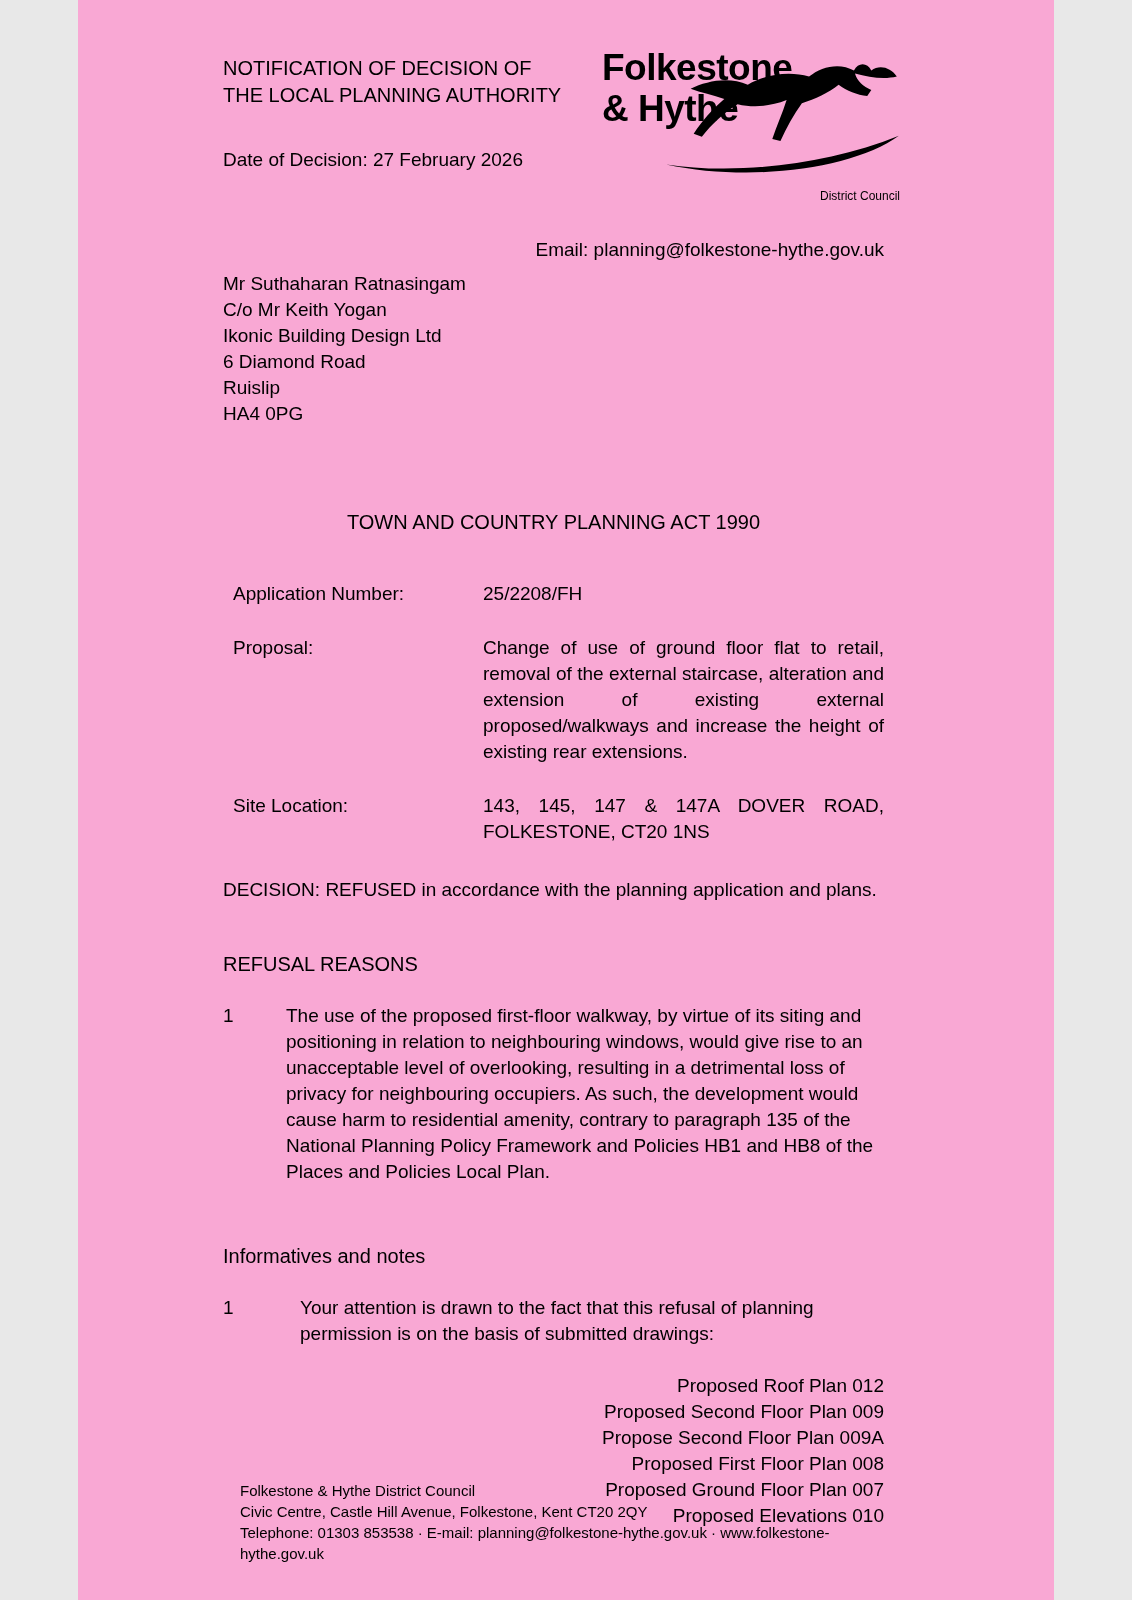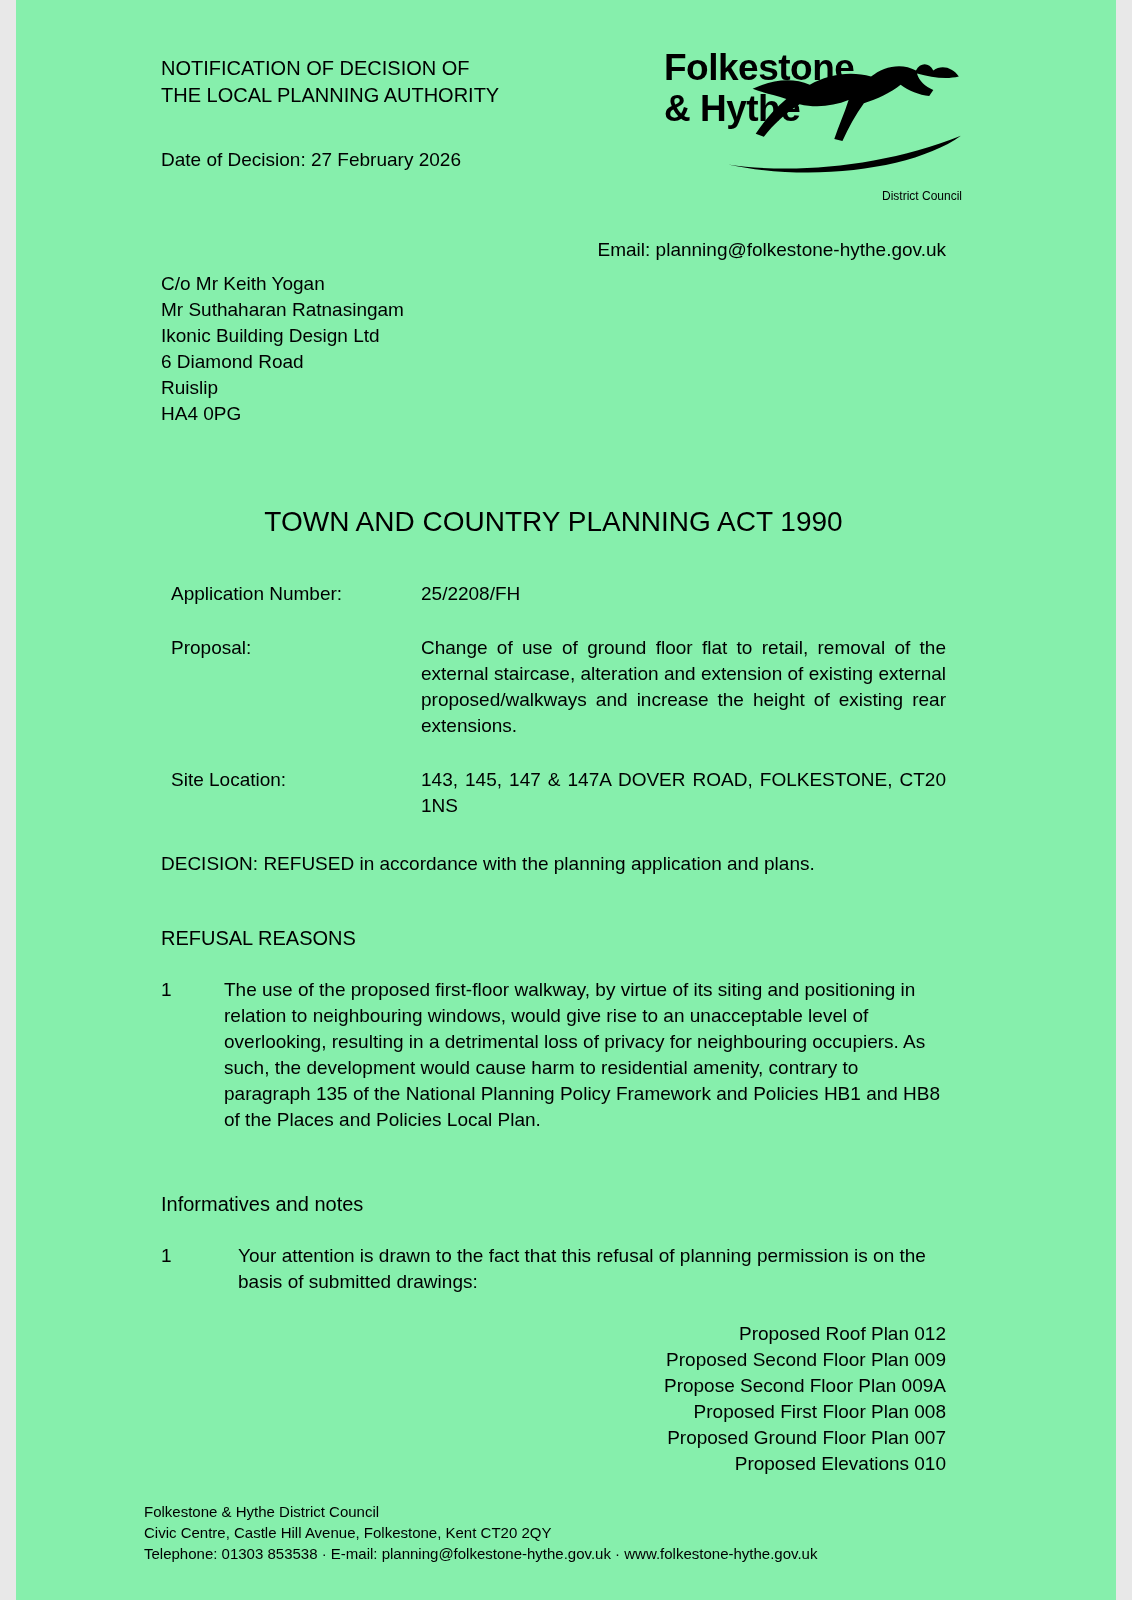--- a/index.html
+++ b/index.html
@@ -1,21 +1,21 @@
 <!DOCTYPE html>
 <html><head>
 <meta charset="utf-8">
 <style>
   html, body { margin: 0; padding: 0; background: #e8e8e8; }
   .page {
     position: relative;
-    width: 1100px;
+    width: 976px;
     height: 1600px;
     margin: 0 auto;
-    background: #86efac;
+    background: #f9a8d4;
     color: #000000;
     font-family: "Liberation Sans", sans-serif;
     font-size: 19px;
     line-height: 26px;
     box-sizing: border-box;
     padding: 55px 170px 0 145px;
     overflow: hidden;
   }
   .header { position: relative; }
   .doc-title { font-size: 20px; line-height: 27px; }
@@ -43,38 +43,38 @@
   }
   .logo-sub {
     position: absolute;
     bottom: 0;
     right: 2px;
     font-size: 12px;
     line-height: 22px;
   }
   .email-line { margin-top: 64px; text-align: right; }
   .recipient { margin-top: 8px; }
-  .act-title { margin-top: 82px; text-align: center; font-size: 28px; }
+  .act-title { margin-top: 82px; text-align: center; font-size: 20px; }
   .details { margin-top: 46px; padding-left: 10px; }
   .detail-row { display: flex; margin-bottom: 28px; }
   .detail-label { width: 250px; flex: 0 0 250px; }
   .detail-value { flex: 1; }
   .justified { text-align: justify; }
   .decision-line { margin-top: 32px; }
   .section-heading { font-size: 20px; }
   .refusal-heading { margin-top: 48px; }
   .numbered-item { display: flex; margin-top: 26px; }
   .item-number { width: 63px; flex: 0 0 63px; }
   .item-number.wide { width: 77px; flex: 0 0 77px; }
   .item-text { flex: 1; }
   .informatives-heading { margin-top: 58px; }
   .drawings { margin-top: 26px; text-align: right; }
   .footer {
     position: absolute;
-    left: 128px;
+    left: 162px;
     right: 145px;
     bottom: 36px;
     font-size: 15px;
     line-height: 21px;
     margin-top: 25px;
   }
 </style>
 </head>
 <body>
 
@@ -98,22 +98,22 @@
         <path fill="#000000" d="M232,22 c-6,-9 -17,-12 -25,-6 c-4,-8 -13,-8 -17,0 c-14,-8 -32,-4 -44,6 c-20,-6 -43,-2 -60,8 c-18,-8 -40,-4 -56,4 c10,4 22,6 33,10 c-12,10 -22,22 -30,34 l8,3 c10,-13 22,-24 35,-32 c16,4 33,2 48,-4 c-4,13 -10,26 -14,38 l8,2 c6,-13 13,-26 21,-37 c13,-4 26,-10 36,-18 c8,6 18,10 28,11 l4,-6 c-8,-3 -14,-9 -16,-16 c14,4 29,6 41,3 z"></path>
         <path fill="#000000" d="M6,108 C70,118 160,110 234,80 C190,112 90,126 6,108 Z"></path>
       </svg>
       <div class="logo-sub">District Council</div>
     </div>
   </div>
 
   <div class="email-line">Email: planning@folkestone-hythe.gov.uk</div>
 
   <div class="recipient">
+    <div>Mr Suthaharan Ratnasingam</div>
     <div>C/o Mr Keith Yogan</div>
-    <div>Mr Suthaharan Ratnasingam</div>
     <div>Ikonic Building Design Ltd</div>
     <div>6 Diamond Road</div>
     <div>Ruislip</div>
     <div>HA4 0PG</div>
   </div>
 
   <div class="act-title">TOWN AND COUNTRY PLANNING ACT 1990</div>
 
   <div class="details">
     <div class="detail-row">

